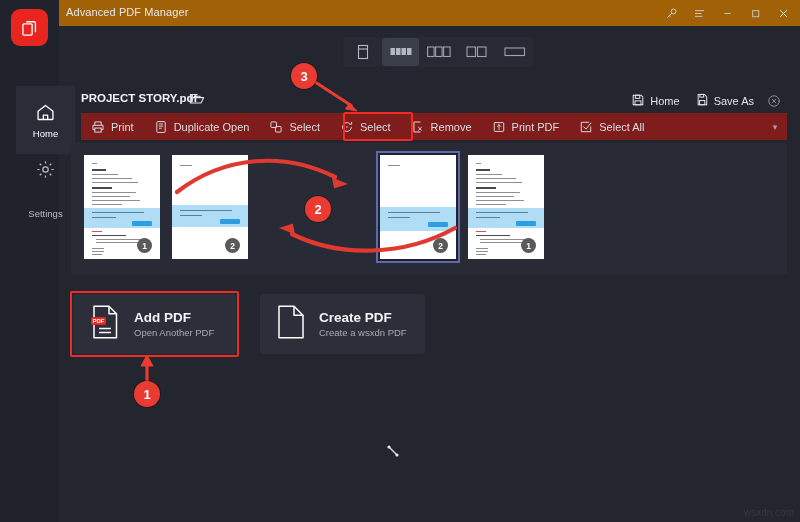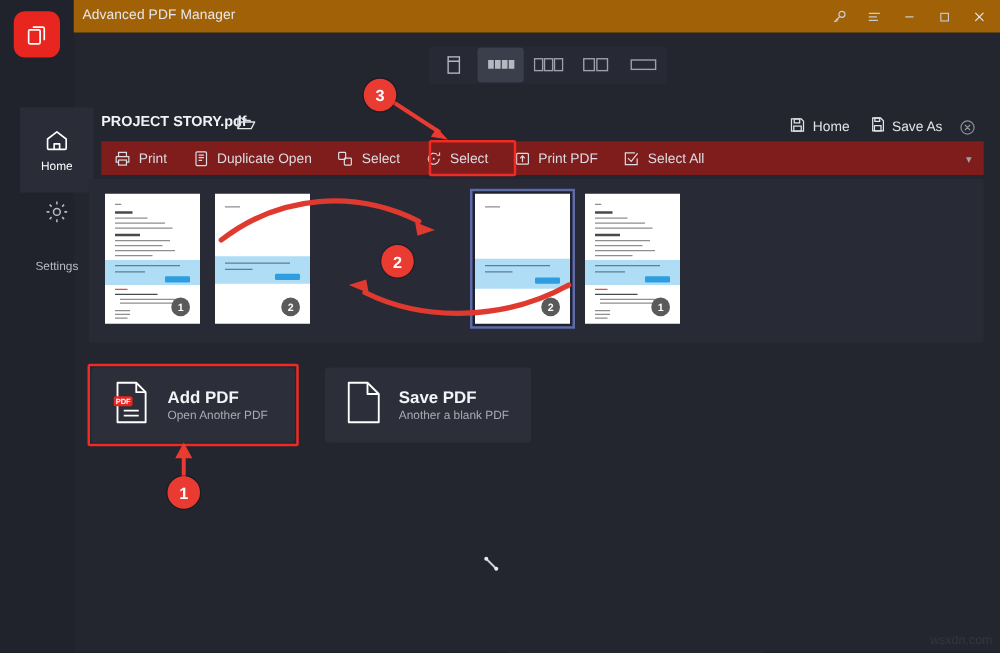--- a/index.html
+++ b/index.html
@@ -364,20 +364,29 @@
       <span>
         <svg width="14" height="14" viewBox="0 0 16 16" fill="none" stroke="#dcdde2" stroke-width="1.1">
           <path d="M13 8a5 5 0 1 1-2-4"></path>
             <path d="M13.3 2.2v2.6h-2.6"></path>
             <circle cx="8" cy="8" r=".9" fill="#dcdde2" stroke="none"></circle>
         </svg>
       </span>
       <span>Select</span>
     </div>
 
+    <div class="tb">
+      <span>
+        <svg width="14" height="14" viewBox="0 0 16 16" fill="none" stroke="#dcdde2" stroke-width="1.1" stroke-linecap="round">
+          <path d="M10.4 2.3H3.4v11.4h7"></path>
+            <path d="M8.6 8.3l3.4 3.4M12 8.3l-3.4 3.4"></path>
+        </svg>
+      </span>
+      <span>Remove</span>
+    </div>
 
     <div class="tb">
       <span>
         <svg width="14" height="14" viewBox="0 0 16 16" fill="none" stroke="#dcdde2" stroke-width="1.1" stroke-linecap="round">
           <rect x="2.6" y="3" width="10.8" height="10" rx=".9"></rect>
             <path d="M8 5.4v5.2M6.2 7.2 8 5.4l1.8 1.8"></path>
         </svg>
       </span>
       <span>Print PDF</span>
     </div>
@@ -491,22 +500,22 @@
   </div>
 
   <div class="card" id="card-blank">
     <span>
       <svg width="30" height="36" viewBox="0 0 30 36" fill="none" stroke="#ffffff" stroke-width="1.5" stroke-linejoin="round">
         <path d="M3 2.2h15l9 9V33.8H3z"></path>
           <path d="M18 2.2v9h9"></path>
       </svg>
     </span>
     <div class="card-txt">
-      <div class="card-title">Save PDF</div>
-      <div class="card-sub">Another a blank PDF</div>
+      <div class="card-title">Create PDF</div>
+      <div class="card-sub">Create a wsxdn PDF</div>
     </div>
   </div>
 
   <div class="hl" id="hl-protect"></div>
   <div class="hl" id="hl-add"></div>
 
   <svg class="anno" style="left:0;top:0" width="800" height="522">
 
     <g fill="#ea3b32" stroke="#ea3b32">
       <path d="M312 80 L352 106" stroke-width="3.2" fill="none"></path>

